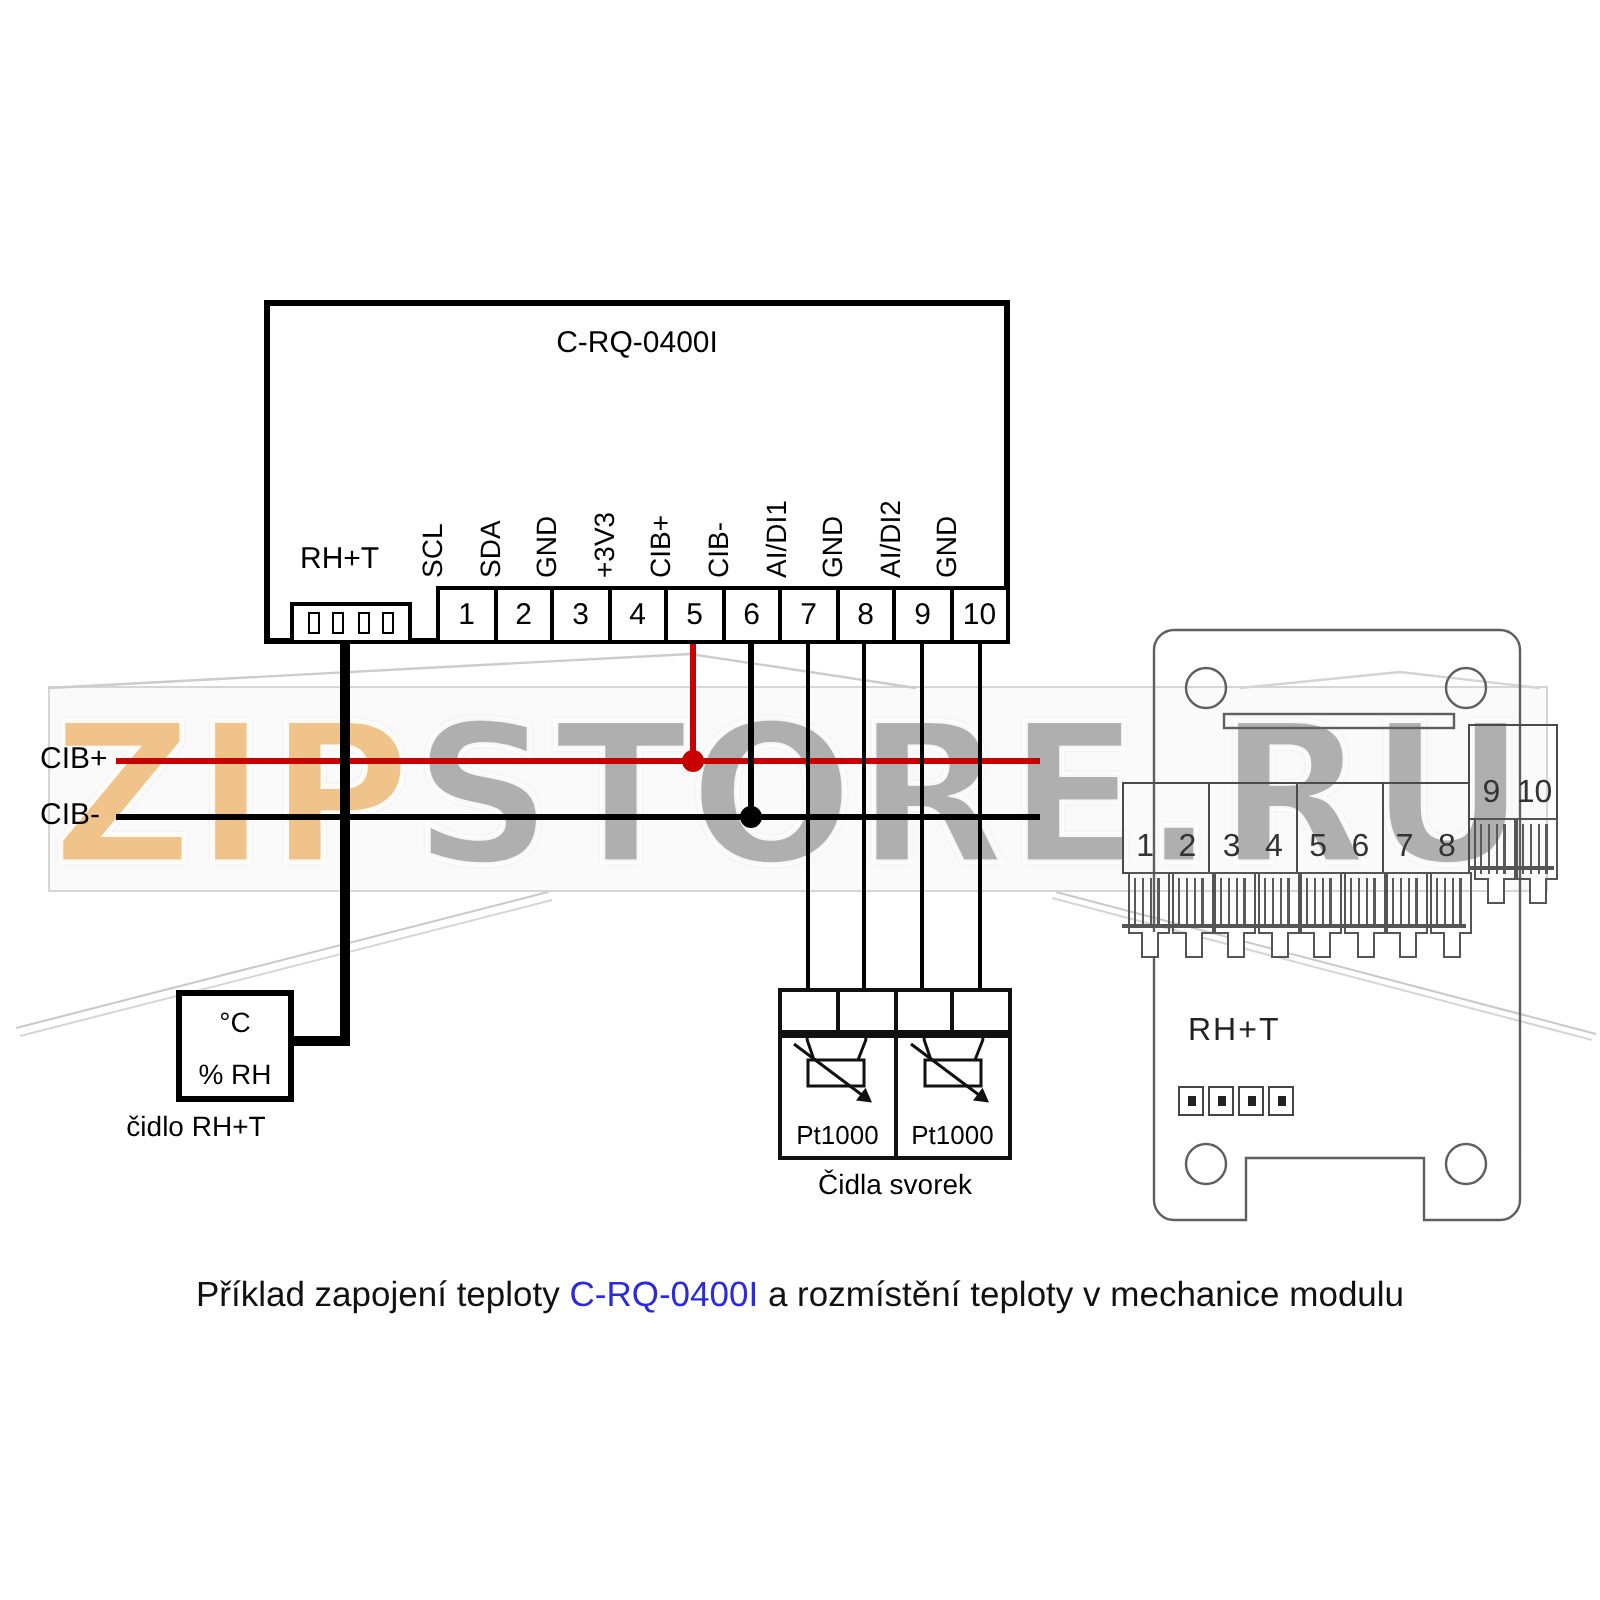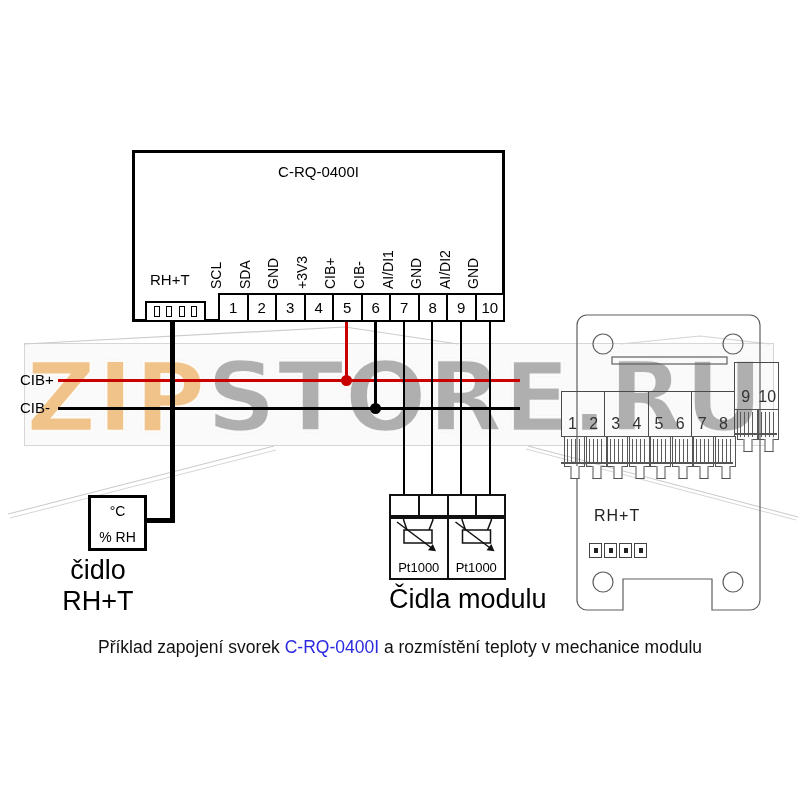--- a/index.html
+++ b/index.html
@@ -52,21 +52,21 @@
          display:flex;align-items:center;justify-content:center;font-size:15px;}
   .tcell:first-child{margin-left:0;}
   .tlabel{position:absolute;top:273px;height:16px;line-height:16px;font-size:14px;
           white-space:nowrap;transform:rotate(-90deg);transform-origin:0 100%;}
   .wire{position:absolute;background:#000;}
   .wire-red{background:#c80000;}
   .dot{position:absolute;width:11px;height:11px;border-radius:50%;}
   .cib-label{font-size:15px;}
   .sensor-box{left:88px;top:495px;width:59px;height:56px;border:3px solid #000;box-sizing:border-box;
               background:#fff;text-align:center;font-size:14px;}
-  .big-label{font-size:27px;}
+  .big-label{font-size:14px;}
   .pstrip{left:389px;top:494px;width:117px;height:23px;display:flex;}
   .pscell{flex:1;margin-left:-2px;border:2px solid #111;background:#fff;box-sizing:border-box;}
   .pscell:first-child{margin-left:0;}
   .pbodies{left:389px;top:517px;width:117px;height:63px;display:flex;}
   .pbody{flex:1;margin-left:-2px;border:2px solid #111;background:#fff;box-sizing:border-box;position:relative;}
   .pbody:first-child{margin-left:0;}
   .pt-label{position:absolute;bottom:3px;width:100%;text-align:center;font-size:13px;}
 
   
   .caption{position:absolute;z-index:3;left:0;top:637px;width:800px;text-align:center;
@@ -221,17 +221,17 @@
       <rect x="15" y="13" width="28" height="13"></rect>
       <line x1="8" y1="5" x2="44" y2="32"></line>
       <polyline points="73.1,0 73.1,3 76.5,13"></polyline>
         <polyline points="102.4,0 102.4,3 98.5,13"></polyline>
       <rect x="73.5" y="13" width="28" height="13"></rect>
       <line x1="66.5" y1="5" x2="102.5" y2="32"></line>
     </g>
     <polygon points="47,34.3 39,33.3 43.8,26.9" fill="#111"></polygon>
     <polygon points="105.5,34.3 97.5,33.3 102.3,26.9" fill="#111"></polygon>
   </svg>
-  <div class="dia big-label" style="left:389px;top:584px;width:117px;text-align:center;white-space:nowrap;">Čidla modulu</div>
-
-  <div class="caption"><span>Příklad zapojení svorek </span><span class="caption-link">C-RQ-0400I</span><span> a rozmístění teploty v mechanice modulu</span></div>
+  <div class="dia big-label" style="left:389px;top:584px;width:117px;text-align:center;white-space:nowrap;">Čidla svorek</div>
+
+  <div class="caption"><span>Příklad zapojení teploty </span><span class="caption-link">C-RQ-0400I</span><span> a rozmístění teploty v mechanice modulu</span></div>
 
 </div>
 
 </body></html>

